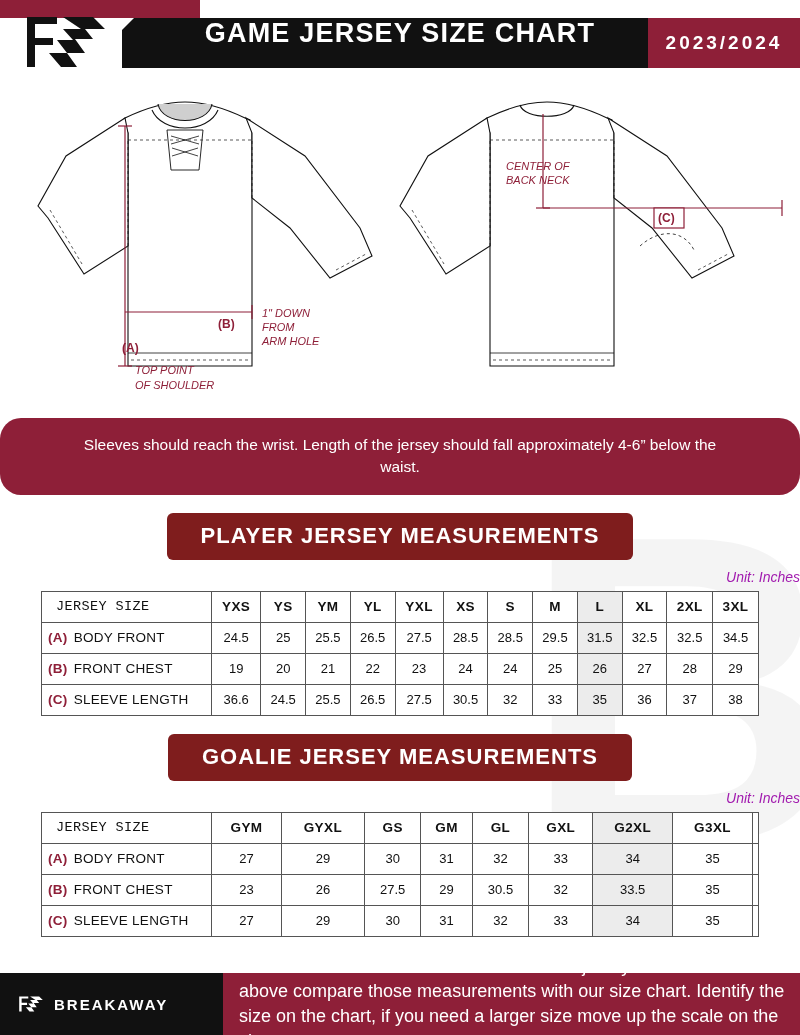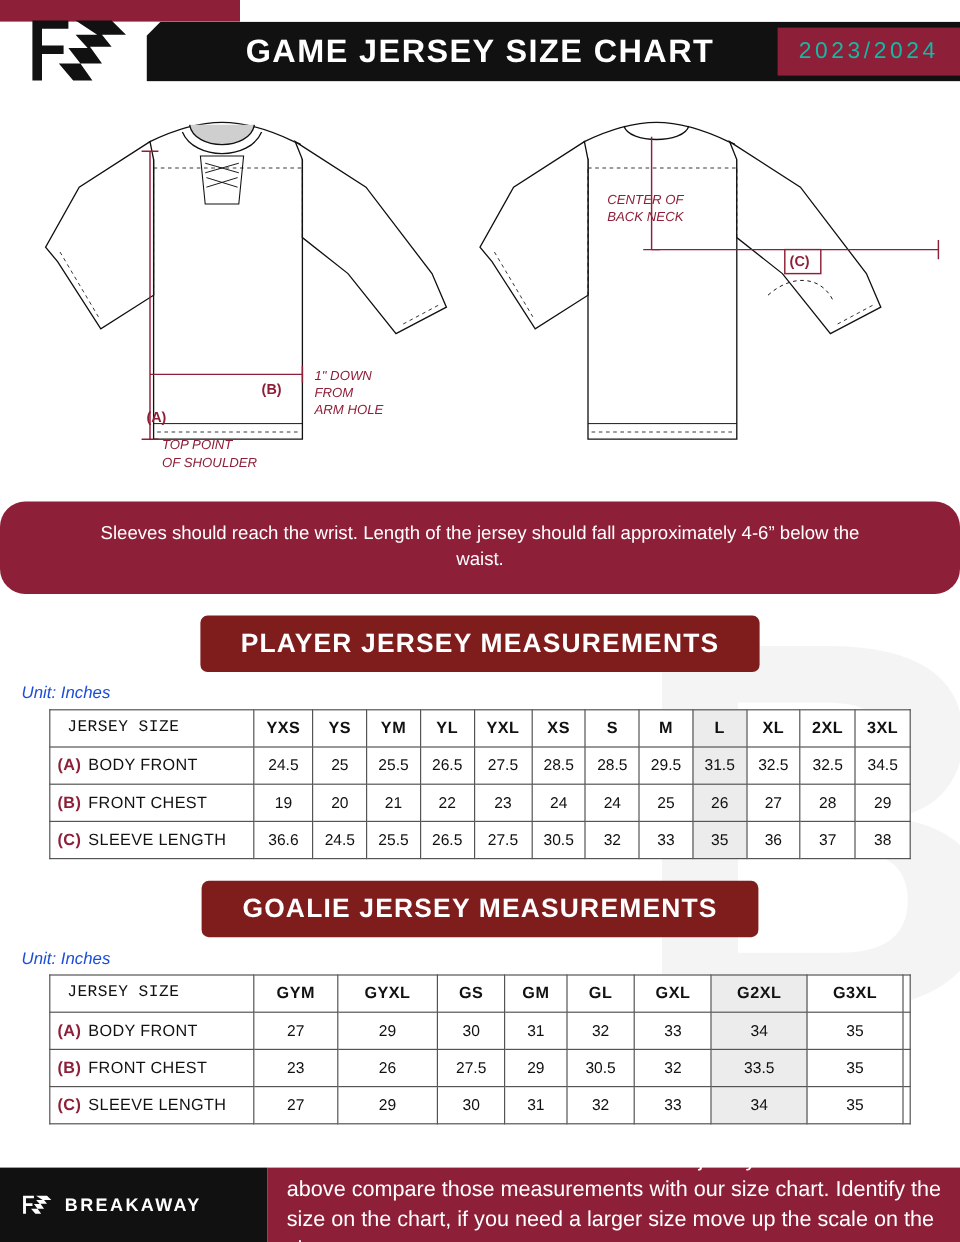--- a/index.html
+++ b/index.html
@@ -46,40 +46,40 @@
     width: 96px; height: 60px;
     display: flex; align-items: center; justify-content: center;
   }
   .logo-svg { display: block; }
   .title-bar {
     position: absolute;
     left: 122px; top: 18px;
     right: 0; height: 50px;
     background: #111111;
     display: flex;
-    align-items: center;
+    align-items: flex-start;
     clip-path: polygon(12px 0, 100% 0, 100% 100%, 0 100%, 0 12px);
   }
   .title-text {
     flex: 1;
     text-align: center;
     color: #ffffff;
     font-size: 27px;
     font-weight: bold;
     letter-spacing: 1.2px;
     font-family: "Liberation Sans", sans-serif;
     padding-left: 30px;
   }
   .season-box {
     width: 152px;
-    height: 40px;
+    height: 50px;
     background: #8e1f38;
-    color: #14b8a6;
+    color: #ffffff;
     font-size: 19px;
-    font-weight: normal;
+    font-weight: bold;
     letter-spacing: 3px;
     display: flex;
     align-items: center;
     justify-content: center;
   }
 
   
   .illustration {
     position: relative;
     height: 340px;
@@ -115,24 +115,24 @@
     background: #7f1d1d;
     color: #ffffff;
     font-size: 22px;
     font-weight: bold;
     letter-spacing: 1px;
     padding: 10px 34px 11px 34px;
     border-radius: 6px;
     text-align: center;
   }
   .unit {
-    text-align: left;
+    text-align: right;
     font-style: italic;
     font-size: 14px;
-    color: #1d4ed8;
+    color: #a21caf;
     margin: 9px 0 6px 0;
     font-family: "Liberation Sans", sans-serif;
     padding-left: 18px;
   }
 
   
   table {
     border-collapse: collapse;
     margin: 0 auto;
     background: #ffffff;

